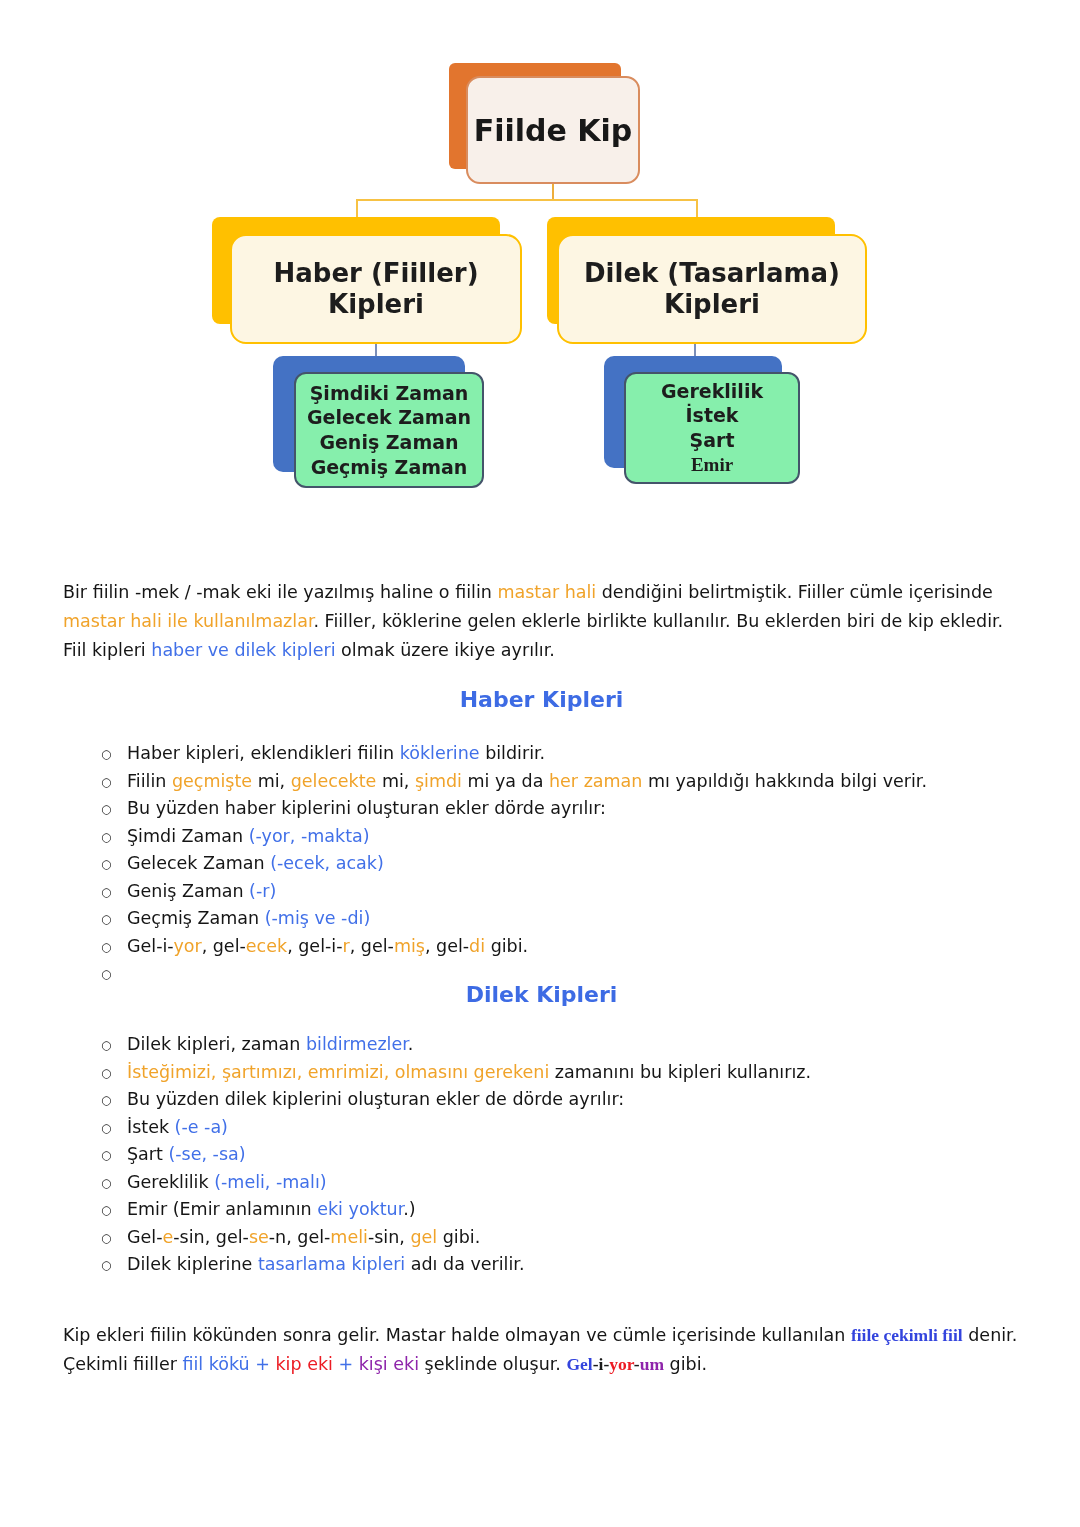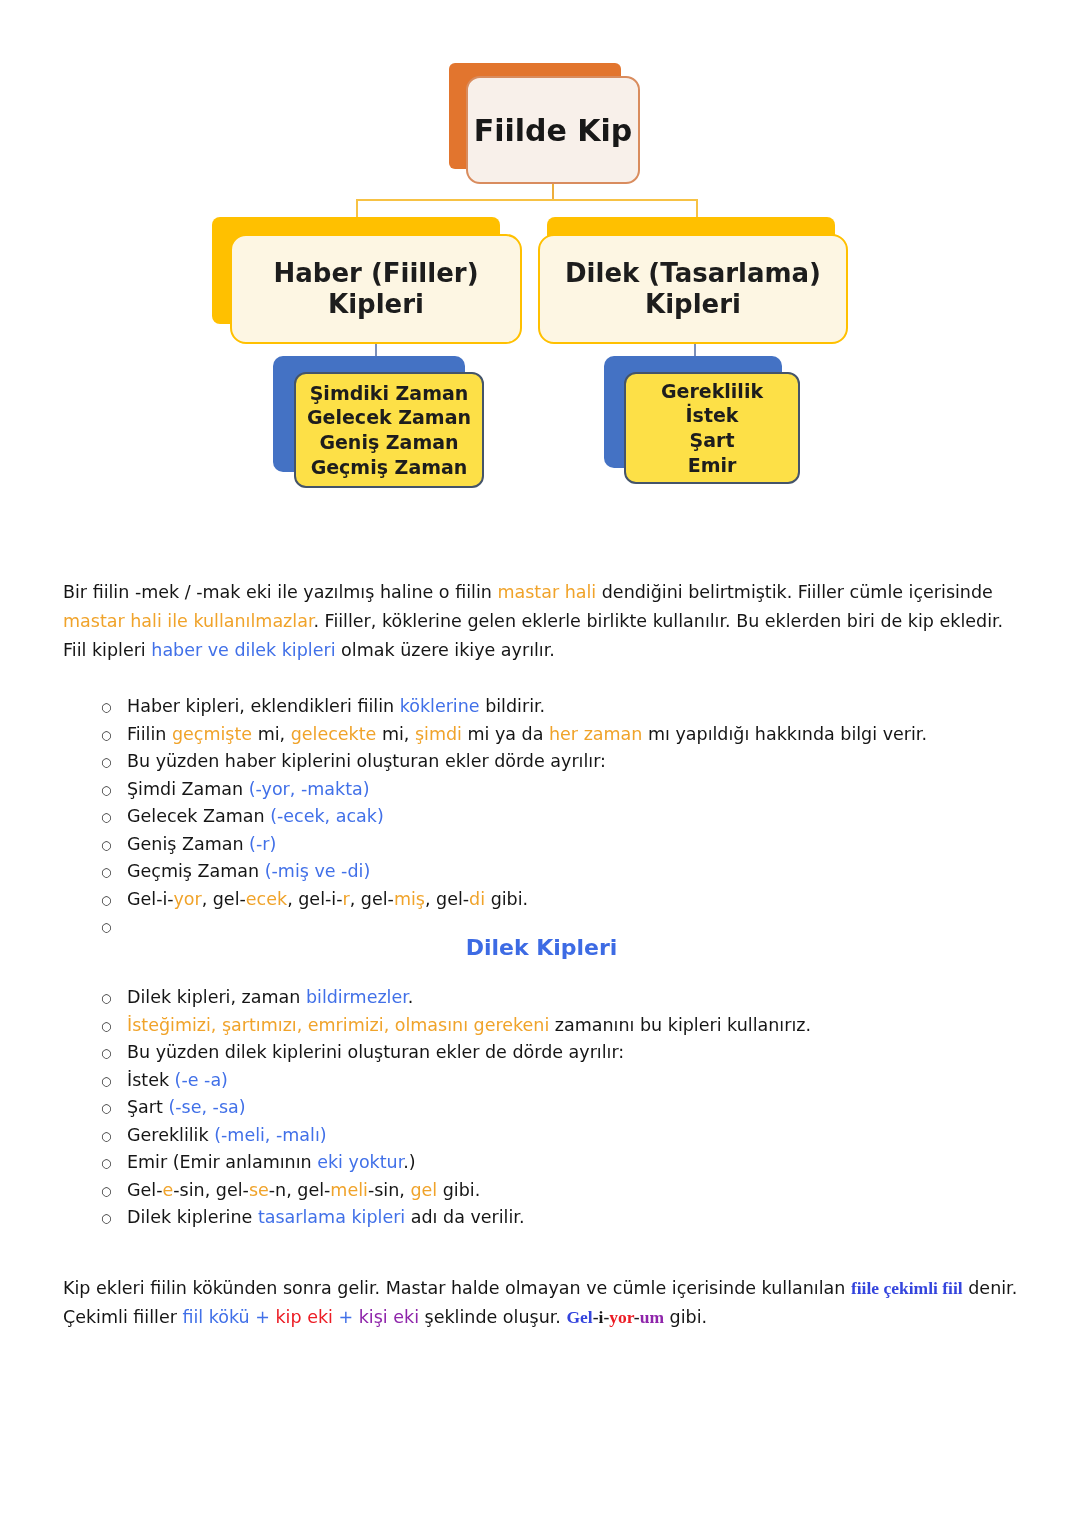--- a/index.html
+++ b/index.html
@@ -17,26 +17,26 @@
   .backrect{position:absolute;border-radius:8px}
   .node{position:absolute;display:flex;flex-direction:column;align-items:center;justify-content:center;
         text-align:center;font-weight:bold;border-radius:16px;background:#FDF6E7}
   .root-back{left:449px;top:63px;width:172px;height:106px;background:var(--c-orange-box);border-radius:6px}
   .root-node{left:466px;top:76px;width:174px;height:108px;background:#F8F0EA;border:2px solid #D98C5E;
              font-size:30px;color:#181818;border-radius:14px}
   .haber-back{left:212px;top:217px;width:288px;height:107px;background:var(--c-yellow)}
   .haber-node{left:230px;top:234px;width:292px;height:110px;border:2px solid var(--c-yellow);
               font-size:26px;line-height:1.2;color:#1d1d1d;background:#FDF6E3}
   .dilek-back{left:547px;top:217px;width:288px;height:107px;background:var(--c-yellow)}
-  .dilek-node{left:538px;top:234px;width:310px;height:110px;border:2px solid var(--c-yellow);
+  .dilek-node{left:557px;top:234px;width:310px;height:110px;border:2px solid var(--c-yellow);
               font-size:26px;line-height:1.2;color:#1d1d1d;background:#FDF6E3}
   .sub-back{background:var(--c-blue-box);border-radius:10px}
   .sub-back-l{left:273px;top:356px;width:192px;height:116px}
   .sub-back-r{left:604px;top:356px;width:178px;height:112px}
-  .sub-node{border:2px solid #44546A;border-radius:12px;background:#fde047;font-size:19px;
+  .sub-node{border:2px solid #44546A;border-radius:12px;background:#86efac;font-size:19px;
             line-height:1.3;color:#1d1d1d}
   .sub-node-l{left:294px;top:372px;width:190px;height:116px}
   .sub-node-r{left:624px;top:372px;width:176px;height:112px}
   .conn{position:absolute}
   .conn-root-v{left:552px;top:184px;width:2px;height:16px;background:#EDAE3C}
   .conn-h{left:356px;top:199px;width:342px;height:2px;background:#F7C244}
   .conn-vl{left:356px;top:200px;width:2px;height:18px;background:#F7C244}
   .conn-vr{left:696px;top:200px;width:2px;height:18px;background:#F7C244}
   .conn-bl{left:375px;top:344px;width:2px;height:30px;background:#7C8FB8}
   .conn-br{left:694px;top:344px;width:2px;height:30px;background:#7C8FB8}
@@ -99,28 +99,29 @@
       <span style="display: block;">Gelecek Zaman</span>
       <span style="display: block;">Geniş Zaman</span>
       <span style="display: block;">Geçmiş Zaman</span>
     </div>
 
     <div class="backrect sub-back sub-back-r"></div>
     <div class="node sub-node sub-node-r">
       <span style="display: block;">Gereklilik</span>
       <span style="display: block;">İstek</span>
       <span style="display: block;">Şart</span>
-      <span style="display: block;">Emir</span>
+      <span style="display: block; font-family: Liberation Serif, serif;">Emir</span>
     </div>
   </div>
 
   <div class="content">
 
     <p class="para"><span class="seg">Bir fiilin -mek / -mak eki ile yazılmış haline o fiilin </span><span class="seg orange">mastar hali</span><span class="seg"> dendiğini belirtmiştik. Fiiller cümle içerisinde </span><span class="seg orange">mastar hali ile kullanılmazlar</span><span class="seg">. Fiiller, köklerine gelen eklerle birlikte kullanılır. Bu eklerden biri de kip ekledir. Fiil kipleri </span><span class="seg blue">haber ve dilek kipleri</span><span class="seg"> olmak üzere ikiye ayrılır.</span></p>
 
+    <h2 class="section-heading">Haber Kipleri</h2>
 
     <ul class="bullets">
       <li><span class="marker">○</span><span class="li-text"><span class="seg">Haber kipleri, eklendikleri fiilin </span><span class="seg blue">köklerine</span><span class="seg"> bildirir.</span></span></li>
       <li><span class="marker">○</span><span class="li-text"><span class="seg">Fiilin </span><span class="seg orange">geçmişte</span><span class="seg"> mi, </span><span class="seg orange">gelecekte</span><span class="seg"> mi, </span><span class="seg orange">şimdi</span><span class="seg"> mi ya da </span><span class="seg orange">her zaman</span><span class="seg"> mı yapıldığı hakkında bilgi verir.</span></span></li>
       <li><span class="marker">○</span><span class="li-text"><span class="seg">Bu yüzden haber kiplerini oluşturan ekler dörde ayrılır:</span></span></li>
       <li><span class="marker">○</span><span class="li-text"><span class="seg">Şimdi Zaman </span><span class="seg blue">(-yor, -makta)</span></span></li>
       <li><span class="marker">○</span><span class="li-text"><span class="seg">Gelecek Zaman </span><span class="seg blue">(-ecek, acak)</span></span></li>
       <li><span class="marker">○</span><span class="li-text"><span class="seg">Geniş Zaman </span><span class="seg blue">(-r)</span></span></li>
       <li><span class="marker">○</span><span class="li-text"><span class="seg">Geçmiş Zaman </span><span class="seg blue">(-miş ve -di)</span></span></li>
       <li><span class="marker">○</span><span class="li-text"><span class="seg">Gel-i-</span><span class="seg orange">yor</span><span class="seg">, gel-</span><span class="seg orange">ecek</span><span class="seg">, gel-i-</span><span class="seg orange">r</span><span class="seg">, gel-</span><span class="seg orange">miş</span><span class="seg">, gel-</span><span class="seg orange">di</span><span class="seg"> gibi.</span></span></li>

